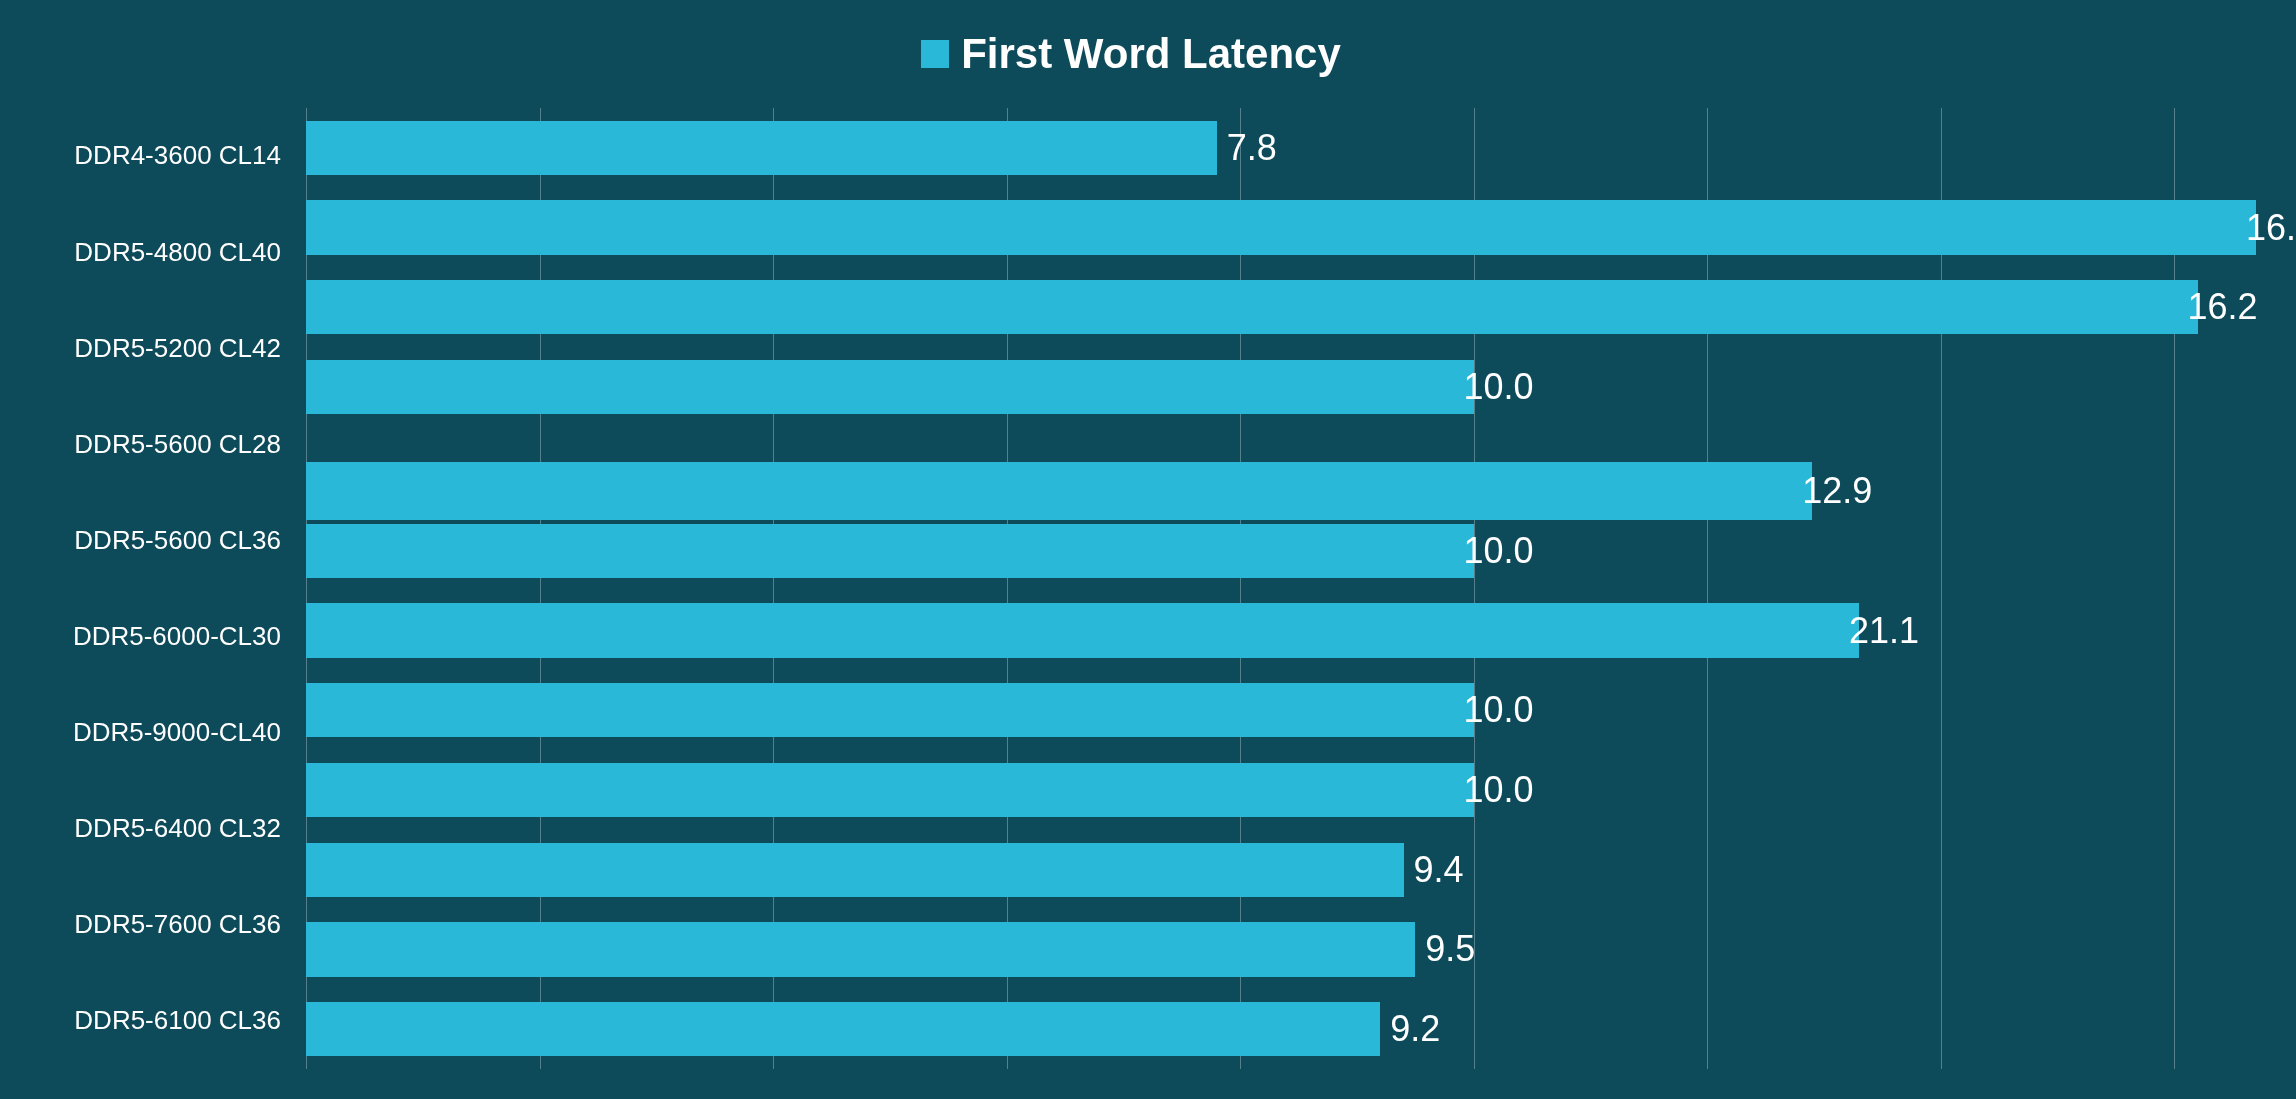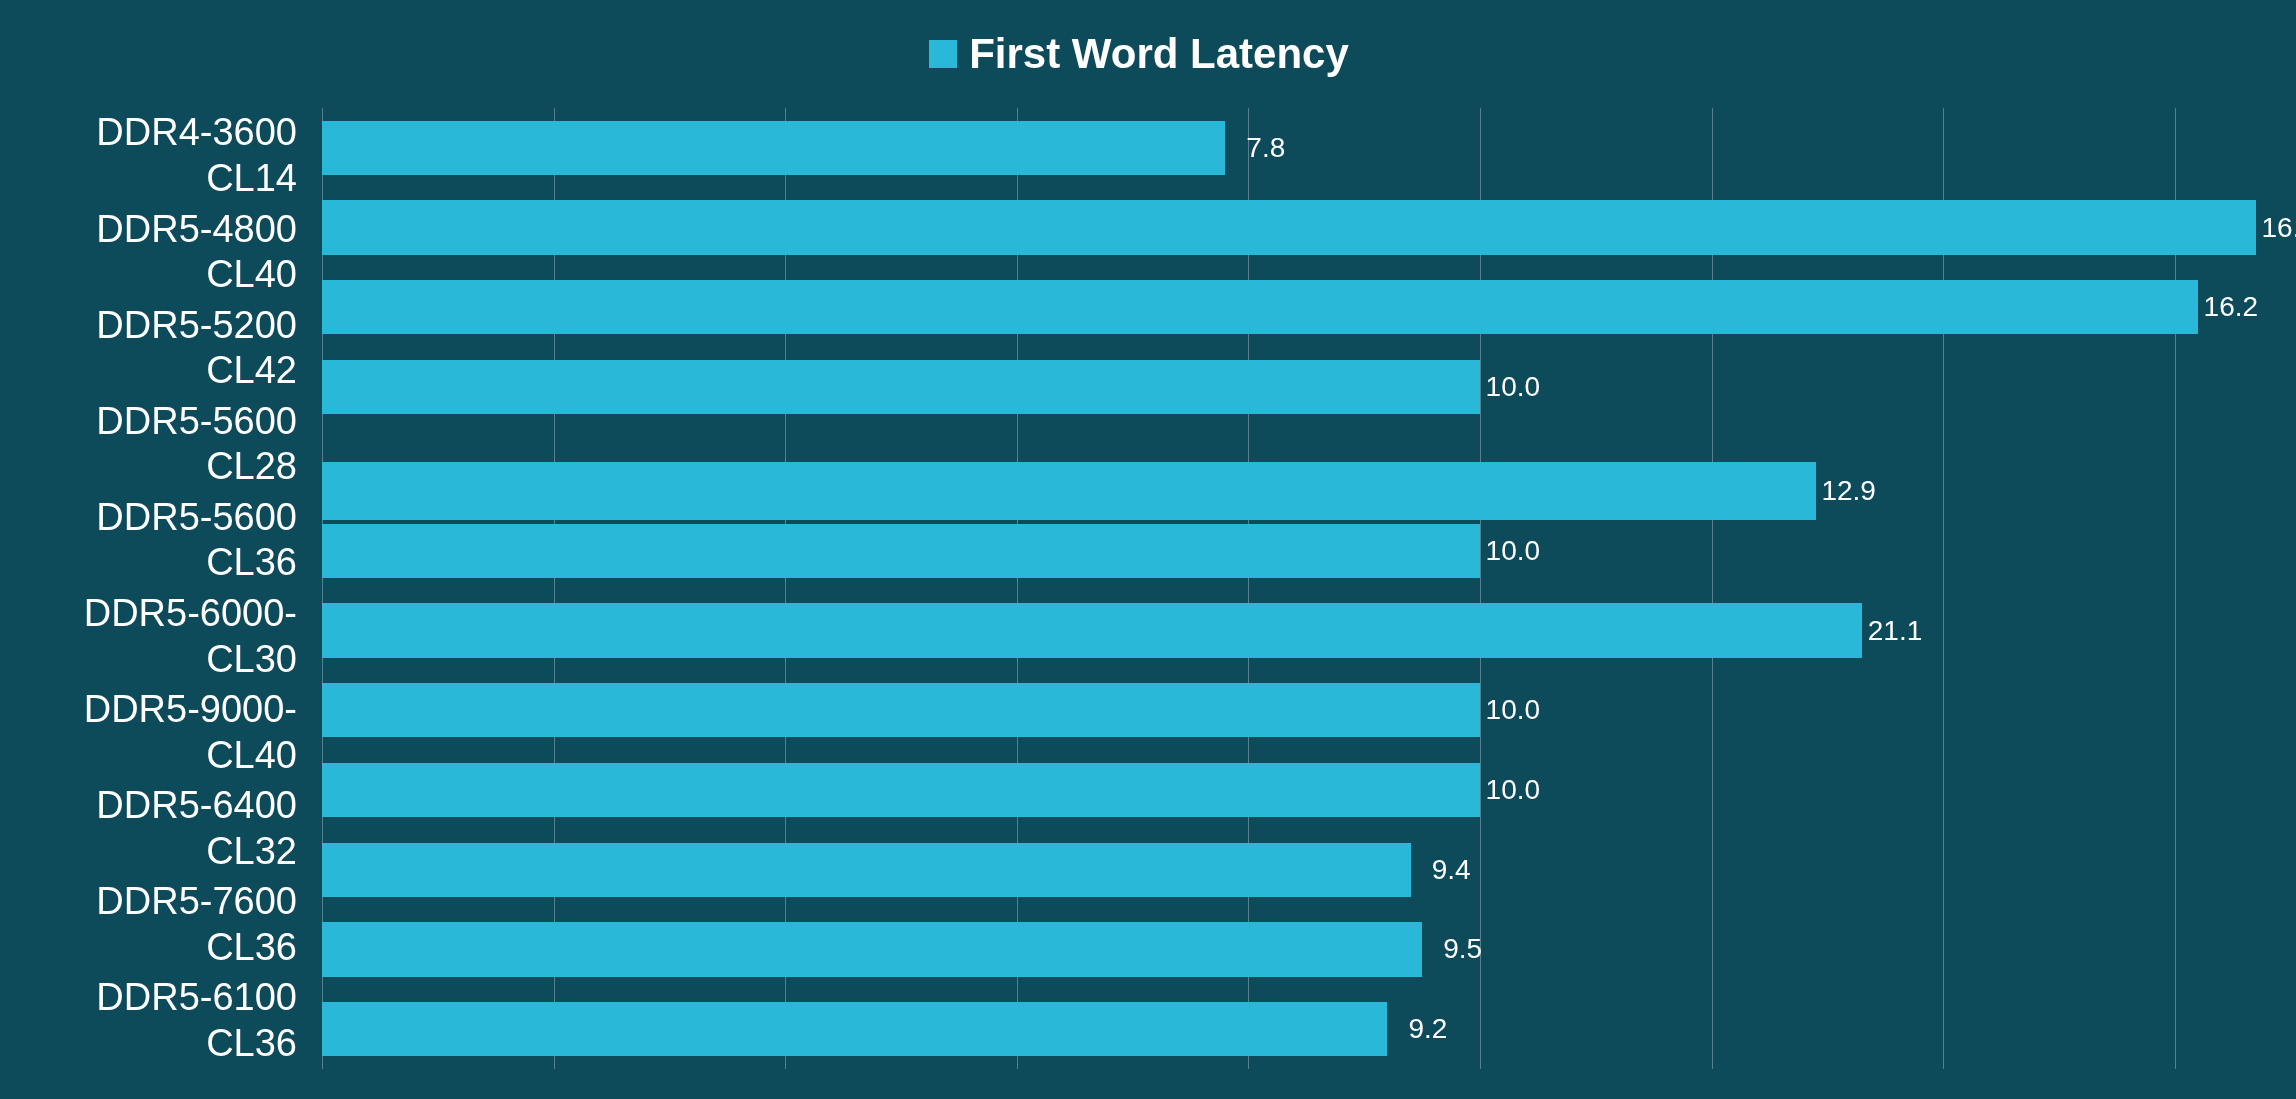--- a/index.html
+++ b/index.html
@@ -12,21 +12,21 @@
       overflow: hidden;
     }
 
     .chart-container {
       width: 2296px;
       height: 1099px;
       background-color: #0d4a5a;
       position: relative;
       display: flex;
       flex-direction: column;
-      padding: 20px 40px 30px 22px;
+      padding: 20px 40px 30px 6px;
     }
 
     .legend {
       display: flex;
       justify-content: center;
       align-items: center;
       gap: 12px;
       margin-bottom: 30px;
       margin-top: 10px;
     }
@@ -53,21 +53,21 @@
     .y-axis-labels {
       display: flex;
       flex-direction: column;
       justify-content: space-around;
       width: 300px;
       flex-shrink: 0;
       padding-right: 10px;
     }
 
     .y-label {
-      font-size: 38px;
+      font-size: 26px;
       color: #ffffff;
       text-align: right;
       line-height: 1.2;
       padding-right: 15px;
       display: flex;
       align-items: center;
       justify-content: flex-end;
     }
 
     .bars-area {
@@ -108,21 +108,21 @@
       background-color: #29b8d8;
       position: relative;
       min-height: 40px;
     }
 
     .bar-value {
       position: absolute;
       right: -60px;
       top: 50%;
       transform: translateY(-50%);
-      font-size: 28px;
+      font-size: 36px;
       color: #ffffff;
       white-space: nowrap;
     }
   </style>
 </head>
 <body>
 
 <div class="chart-container">
   <div class="legend">
     <span class="legend-icon"></span>

